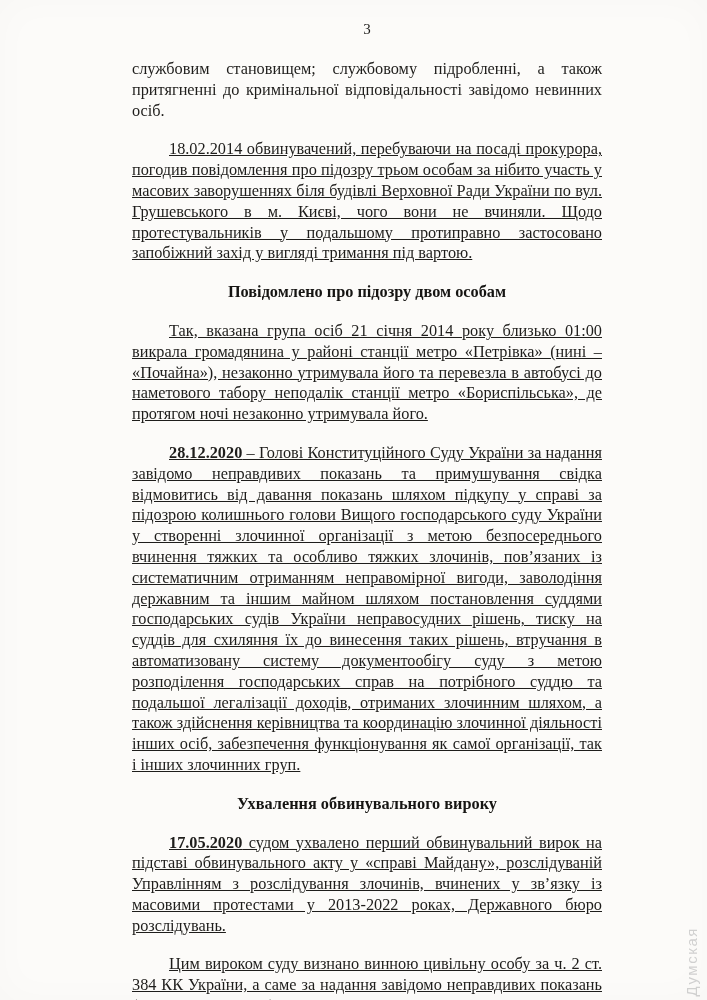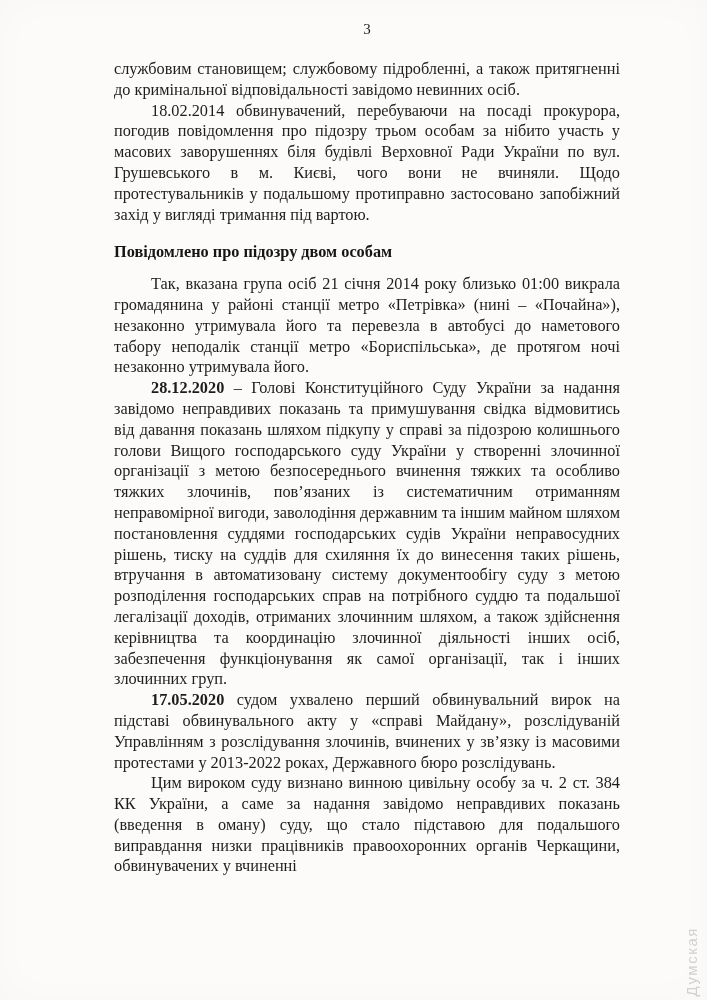--- a/index.html
+++ b/index.html
@@ -25,35 +25,36 @@
     top: 20px;
     width: 506px;
   }
   .page-number {
     text-align: center;
     font-size: 15px;
     line-height: 18px;
     margin: 0 0 21px 0;
   }
   .para {
-    margin: 0;
+    margin: 18px;
     font-size: 16.3px;
     line-height: 20.8px;
     text-align: justify;
     text-justify: inter-word;
   }
   .indent {
     text-indent: 37px;
+    text-decoration: underline;
   }
   .doc-heading {
     margin: 17px 0 11px 0;
     font-size: 16.3px;
     line-height: 20.8px;
     font-weight: 700;
-    text-align: left;
+    text-align: center;
     color: #161513;
   }
   .date {
     font-weight: 700;
   }
   .watermark {
     position: absolute;
     right: 7px;
     bottom: 4px;
     writing-mode: vertical-rl;
@@ -80,20 +81,21 @@
     <p class="para indent">18.02.2014 обвинувачений, перебуваючи на посаді прокурора, погодив повідомлення про підозру трьом особам за нібито участь у масових заворушеннях біля будівлі Верховної Ради України по вул. Грушевського в м. Києві, чого вони не вчиняли. Щодо протестувальників у подальшому протиправно застосовано запобіжний захід у вигляді тримання під вартою.</p>
 
     <h2 class="doc-heading">Повідомлено про підозру двом особам</h2>
 
 
 
     <p class="para indent">Так, вказана група осіб 21 січня 2014 року близько 01:00 викрала громадянина у районі станції метро «Петрівка» (нині – «Почайна»), незаконно утримувала його та перевезла в автобусі до наметового табору неподалік станції метро «Бориспільська», де протягом ночі незаконно утримувала його.</p>
 
     <p class="para indent"><span class="date">28.12.2020</span><span> – Голові Конституційного Суду України за надання завідомо неправдивих показань та примушування свідка відмовитись від давання показань шляхом підкупу у справі за підозрою колишнього голови Вищого господарського суду України у створенні злочинної організації з метою безпосереднього вчинення тяжких та особливо тяжких злочинів, пов’язаних із систематичним отриманням неправомірної вигоди, заволодіння державним та іншим майном шляхом постановлення суддями господарських судів України неправосудних рішень, тиску на суддів для схиляння їх до винесення таких рішень, втручання в автоматизовану систему документообігу суду з метою розподілення господарських справ на потрібного суддю та подальшої легалізації доходів, отриманих злочинним шляхом, а також здійснення керівництва та координацію злочинної діяльності інших осіб, забезпечення функціонування як самої організації, так і інших злочинних груп.</span></p>
 
+    <h2 class="doc-heading">Ухвалення обвинувального вироку</h2>
 
     <p class="para indent"><span class="date">17.05.2020</span><span> судом ухвалено перший обвинувальний вирок на підставі обвинувального акту у «справі Майдану», розслідуваній Управлінням з розслідування злочинів, вчинених у зв’язку із масовими протестами у 2013-2022 роках, Державного бюро розслідувань.</span></p>
 
     <p class="para indent">Цим вироком суду визнано винною цивільну особу за ч. 2 ст. 384 КК України, а саме за надання завідомо неправдивих показань (введення в оману) суду, що стало підставою для подальшого виправдання низки працівників правоохоронних органів Черкащини, обвинувачених у вчиненні</p>
 
   </div>
 
   <div class="watermark">Думская</div>
 
 </div>

